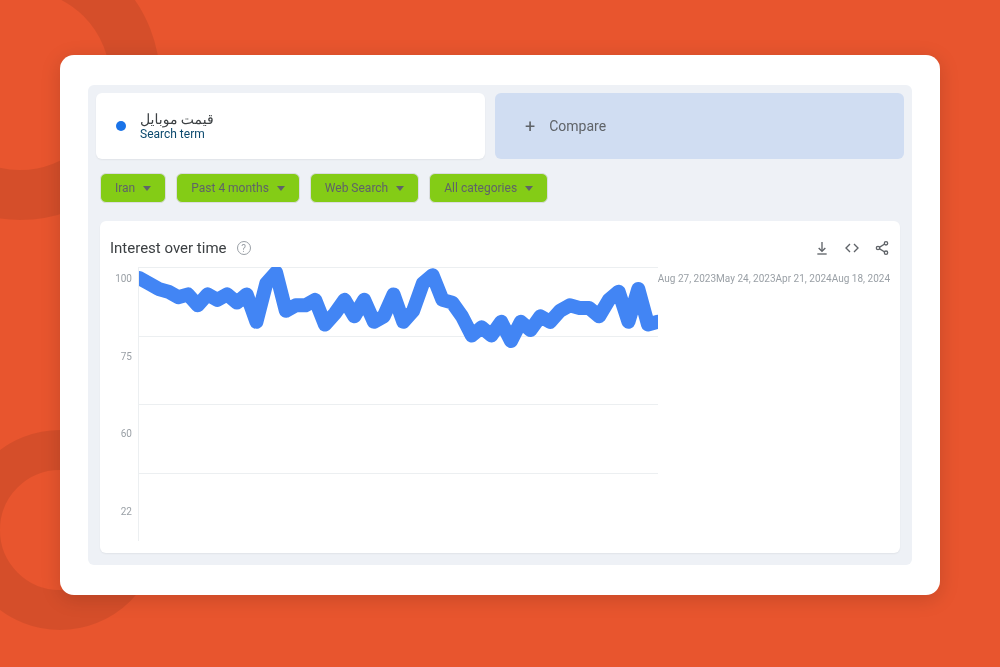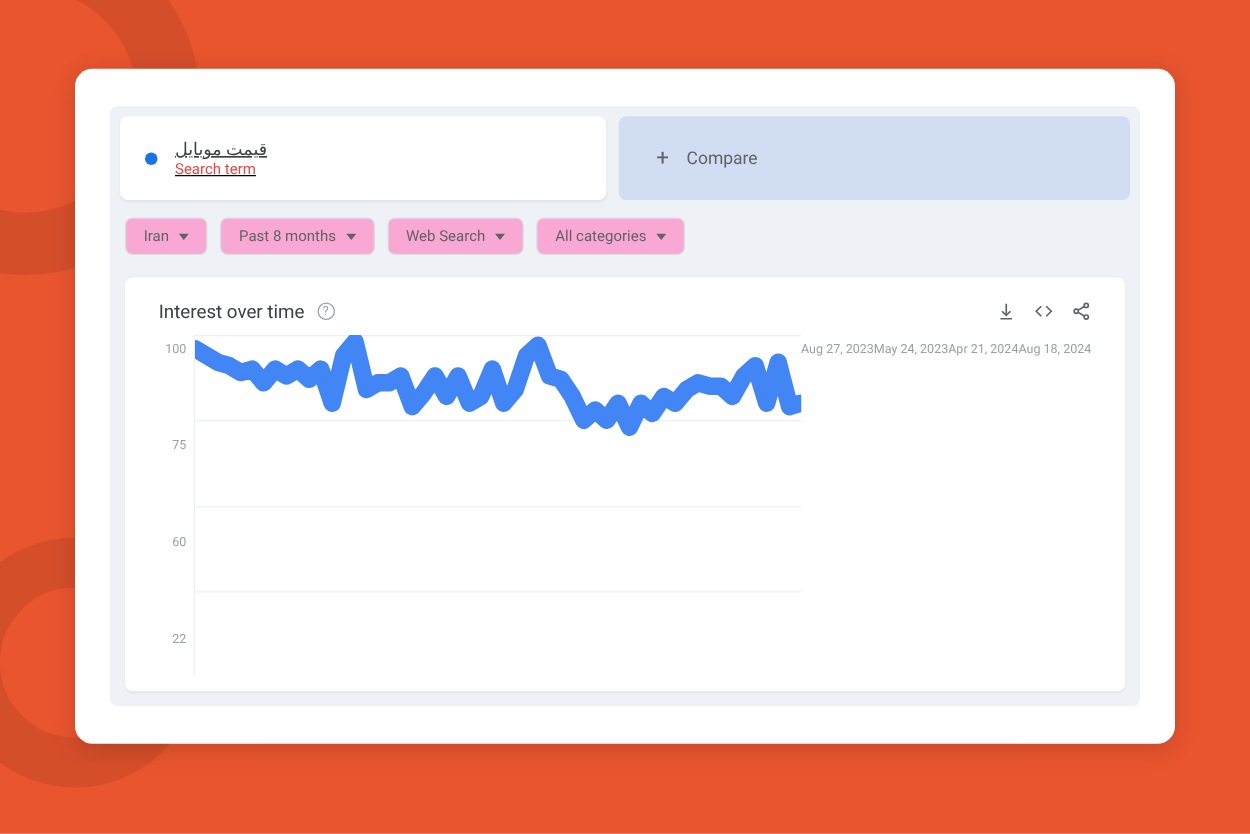--- a/index.html
+++ b/index.html
@@ -51,44 +51,44 @@
     display: flex;
     align-items: center;
     gap: 14px;
     box-shadow: 0 1px 2px rgba(0,0,0,0.06);
   }
   .term-dot {
     width: 10px; height: 10px; border-radius: 50%;
     background: #1a73e8;
     flex-shrink: 0;
   }
-  .term-text { display: flex; flex-direction: column; text-decoration: underline; }
+  .term-text { display: flex; flex-direction: column; }
   .term-text .title { font-size: 14px; color: #3c4043; direction: rtl; }
-  .term-text .sub { font-size: 12px; color: #ef4444; }
+  .term-text .sub { font-size: 12px; color: #0c4a6e; }
   .compare-card {
     flex: 1;
     background: #d0ddf2;
     border-radius: 6px;
     display: flex;
     align-items: center;
     gap: 14px;
     padding: 18px 30px;
     color: #5f6368;
     font-size: 14px;
   }
   .compare-card .plus { font-size: 18px; color: #5f6368; }
 
   
   .filters {
     display: flex;
     gap: 10px;
     padding: 6px 12px 12px;
   }
   .pill {
-    background: #f9a8d4;
+    background: #84cc16;
     border: 1px solid #dadce0;
     border-radius: 6px;
     padding: 7px 14px;
     font-size: 12px;
     color: #5f6368;
     display: flex;
     align-items: center;
     gap: 8px;
   }
   .chev {
@@ -96,21 +96,21 @@
     border-left: 4px solid transparent;
     border-right: 4px solid transparent;
     border-top: 5px solid #5f6368;
   }
 
   
   .chart-card {
     margin: 6px 12px 12px;
     background: #fff;
     border-radius: 6px;
-    padding: 18px 27px 12px;
+    padding: 18px 10px 12px;
     flex: 1;
     display: flex;
     flex-direction: column;
     box-shadow: 0 1px 2px rgba(0,0,0,0.06);
   }
   .chart-head {
     display: flex;
     align-items: center;
     justify-content: space-between;
     margin-bottom: 10px;
@@ -184,21 +184,21 @@
         <span>Compare</span>
       </div>
     </div>
 
     <div class="filters">
       <div class="pill">
         <span>Iran</span>
         <span class="chev"></span>
       </div>
       <div class="pill">
-        <span>Past 8 months</span>
+        <span>Past 4 months</span>
         <span class="chev"></span>
       </div>
       <div class="pill">
         <span>Web Search</span>
         <span class="chev"></span>
       </div>
       <div class="pill">
         <span>All categories</span>
         <span class="chev"></span>
       </div>

